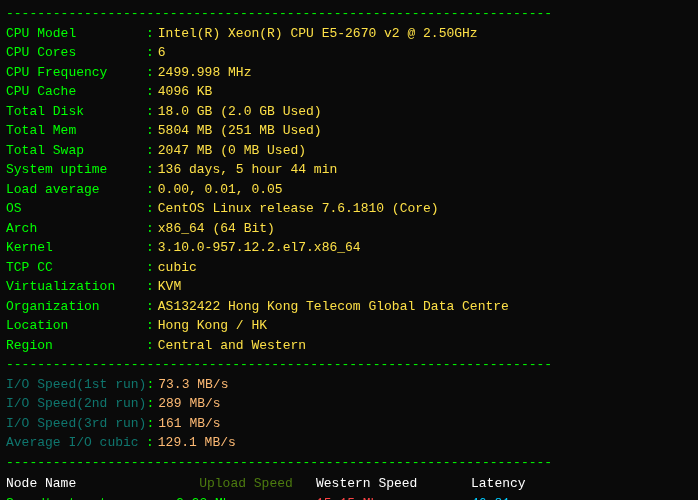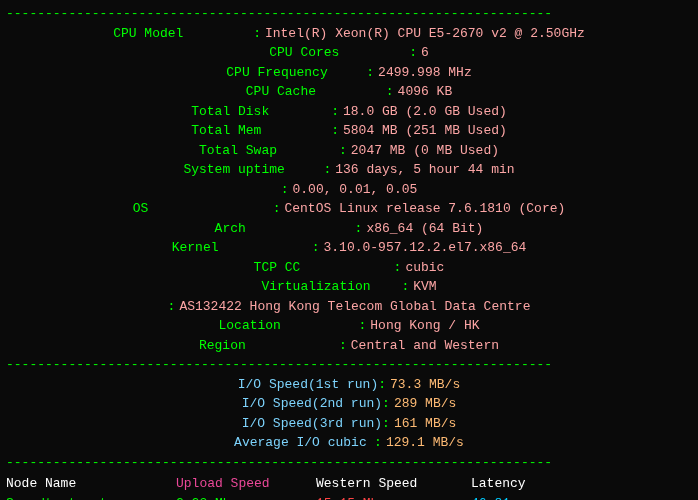--- a/index.html
+++ b/index.html
@@ -16,51 +16,51 @@
       width: 698px;
       min-height: 500px;
       padding: 4px 6px;
     }
     .divider {
       color: #00ff00;
       letter-spacing: 0;
     }
     .info-row {
       display: flex;
-      justify-content: center;
     }
     .info-label {
       color: #00ff00;
       min-width: 140px;
     }
     .info-sep {
       color: #00ff00;
       margin-right: 4px;
     }
     .info-value {
-      color: #fca5a5;
+      color: #fde047;
     }
     .io-label {
-      color: #7dd3fc;
+      color: #0f766e;
       min-width: 140px;
     }
     .io-value {
       color: #fdba74;
     }
     .table-header {
       display: flex;
       margin-top: 2px;
     }
     .col-node {
       color: #ffffff;
       min-width: 170px;
     }
     .col-upload {
-      color: #ec4899;
-      min-width: 140px;
+      color: #4d7c0f;
+      min-width: 140px;
+      text-align: center;
     }
     .col-download {
       color: #ffffff;
       min-width: 155px;
     }
     .col-latency {
       color: #ffffff;
       text-align: right;
     }
     .table-row-data {
@@ -124,20 +124,21 @@
       <span class="info-label">Total Swap</span>
       <span class="info-sep"> : </span>
       <span class="info-value">2047 MB (0 MB Used)</span>
     </div>
       <div class="info-row">
       <span class="info-label">System uptime</span>
       <span class="info-sep"> : </span>
       <span class="info-value">136 days, 5 hour 44 min</span>
     </div>
       <div class="info-row">
+      <span class="info-label">Load average</span>
       <span class="info-sep"> : </span>
       <span class="info-value">0.00, 0.01, 0.05</span>
     </div>
       <div class="info-row">
       <span class="info-label">OS</span>
       <span class="info-sep"> : </span>
       <span class="info-value">CentOS Linux release 7.6.1810 (Core)</span>
     </div>
       <div class="info-row">
       <span class="info-label">Arch</span>
@@ -153,20 +154,21 @@
       <span class="info-label">TCP CC</span>
       <span class="info-sep"> : </span>
       <span class="info-value">cubic</span>
     </div>
       <div class="info-row">
       <span class="info-label">Virtualization</span>
       <span class="info-sep"> : </span>
       <span class="info-value">KVM</span>
     </div>
       <div class="info-row">
+      <span class="info-label">Organization</span>
       <span class="info-sep"> : </span>
       <span class="info-value">AS132422 Hong Kong Telecom Global Data Centre</span>
     </div>
       <div class="info-row">
       <span class="info-label">Location</span>
       <span class="info-sep"> : </span>
       <span class="info-value">Hong Kong / HK</span>
     </div>
       <div class="info-row">
       <span class="info-label">Region</span>

